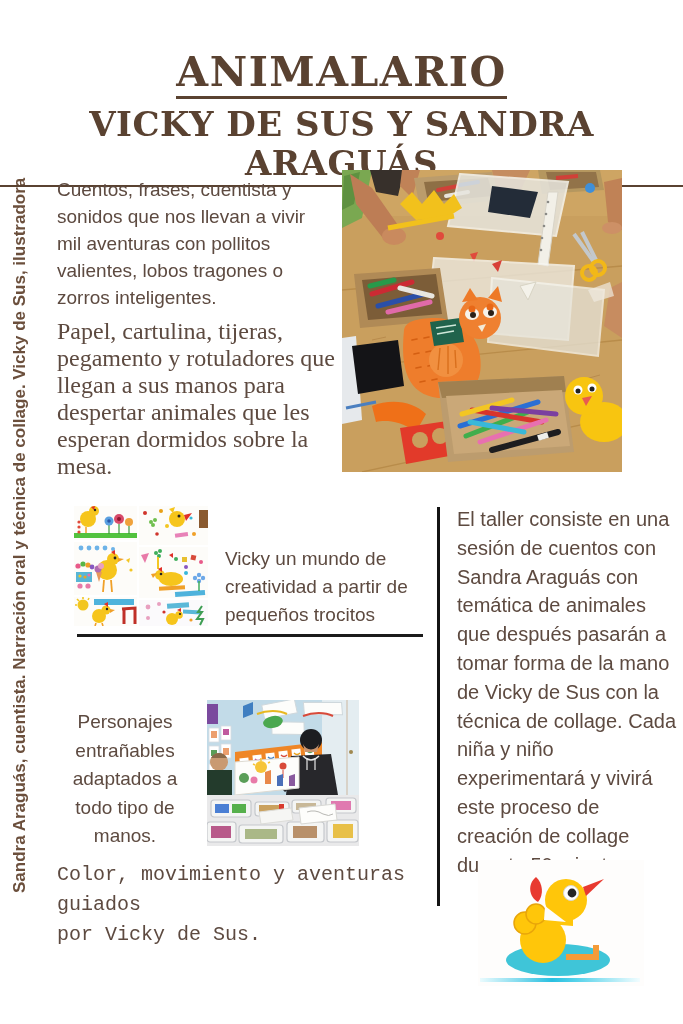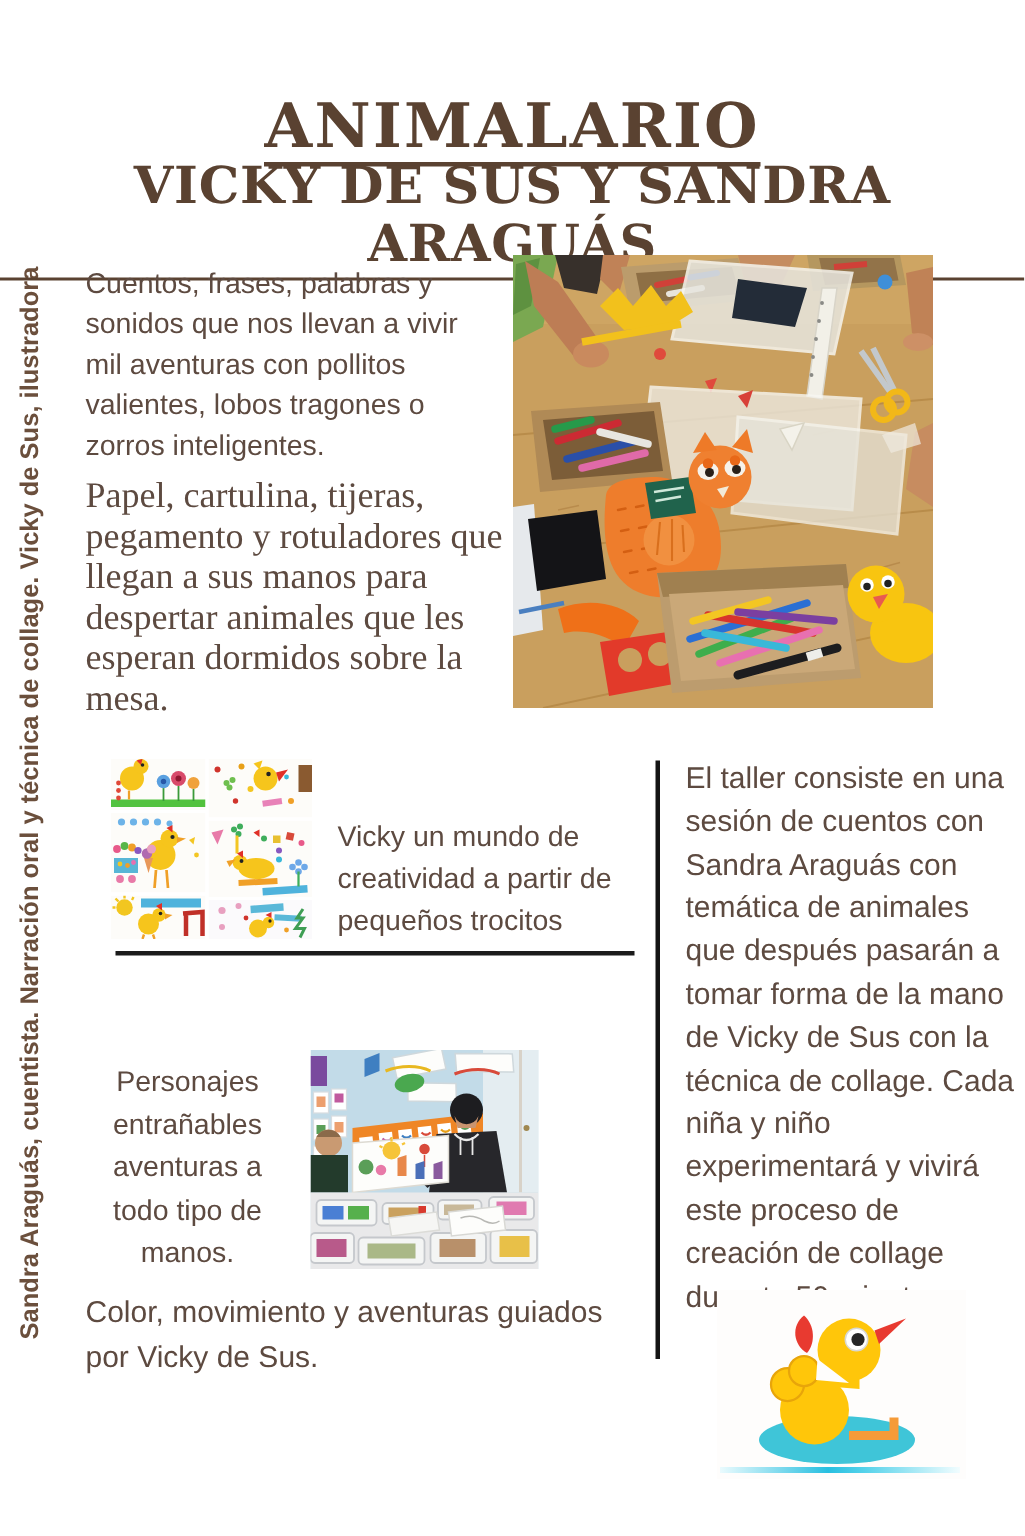--- a/index.html
+++ b/index.html
@@ -9,21 +9,21 @@
   }
   .abs { position:absolute; }
 
   .sidebar-text {
     position:absolute; left:10px; top:893px;
     transform:rotate(-90deg); transform-origin:0 0;
     white-space:nowrap; font-weight:700; font-size:17px;
     color:#6b4f3c; letter-spacing:0px;
   }
 
-  .title-wrap { position:absolute; top:50px; left:0; width:683px; text-align:center;margin-top:12px; }
+  .title-wrap { position:absolute; top:50px; left:0; width:683px; text-align:center; }
   .title-wrap .main-title {
     display:inline-block; font-family:"DejaVu Serif","Liberation Serif",serif;
     font-weight:700; font-size:41px; color:#5a4231; letter-spacing:1.5px;
     border-bottom:3px solid #5a4231; padding-bottom:1px; line-height:1.1;
   }
   .subtitle-wrap { position:absolute; top:105px; left:0; width:683px; text-align:center; }
   .subtitle-wrap .subtitle {
     display:inline-block; font-family:"DejaVu Serif","Liberation Serif",serif;
     font-weight:700; font-size:34px; color:#5a4231; letter-spacing:0.5px;
     border-bottom:2px solid #5a4231; padding-bottom:2px; line-height:1.15;
@@ -35,42 +35,42 @@
 
   .photo-top   { left:342px; top:170px; width:280px; height:302px; }
   .photo-mid   { left:207px; top:700px; width:152px; height:146px; }
   .collage-grid{ left:74px;  top:506px; width:134px; height:120px; }
   .collage-grid svg { position:absolute; }
   .photo-top svg, .photo-mid svg, .chick-illo svg { width:100%; height:100%; display:block; }
 
   .caption-creativity { left:225px; top:545px; width:205px; font-size:19px; line-height:28px; }
   .divider-h { left:77px; top:634px; width:346px; height:3px; background:#1b1b1b; }
   .caption-characters { left:55px; top:708px; width:140px; text-align:center; font-size:19px; line-height:28.5px; }
-  .caption-color { left:57px; top:860px; width:390px; font-size:20px; line-height:30px; }
+  .caption-color { left:57px; top:860px; width:390px; font-size:20px; line-height:30px;font-family:Liberation Mono, monospace; }
 
   .divider-v { left:437px; top:507px; width:3px; height:399px; background:#141414; }
   .right-col { left:457px; top:505px; width:222px; font-size:20px; line-height:28.8px; }
 
   .chick-illo { left:478px; top:860px; width:166px; height:126px; }
 </style>
 </head>
 <body>
 
 <div class="page">
 
   <div class="sidebar-text">Sandra Araguás, cuentista. Narración oral y técnica de collage. Vicky de Sus, ilustradora</div>
 
   <div class="title-wrap">
     <span class="main-title">ANIMALARIO</span>
   </div>
   <div class="subtitle-wrap">
     <span class="subtitle">VICKY DE SUS Y SANDRA ARAGUÁS</span>
   </div>
 
-  <div class="abs body-text intro-p1">Cuentos, frases, palabras y
+  <div class="abs body-text intro-p1">Cuentos, frases, cuentista y
 sonidos que nos llevan a vivir
 mil aventuras con pollitos
 valientes, lobos tragones o
 zorros inteligentes.</div>
   <div class="abs body-text intro-p2">Papel, cartulina, tijeras,
 pegamento y rotuladores que
 llegan a sus manos para
 despertar animales que les
 esperan dormidos sobre la
 mesa.</div>
@@ -375,21 +375,21 @@
   </div>
 
   <div class="abs body-text caption-creativity">Vicky un mundo de
 creatividad a partir de
 pequeños trocitos</div>
 
   <div class="abs divider-h"></div>
 
   <div class="abs body-text caption-characters">Personajes
 entrañables
-aventuras a
+adaptados a
 todo tipo de
 manos.</div>
 
   <div class="abs photo-mid">
     <svg viewBox="0 0 152 146" preserveAspectRatio="none">
       <rect width="152" height="146" fill="#c2dbe8"></rect>
       <rect x="115" y="0" width="37" height="95" fill="#e4edf1"></rect>
       <line x1="140" y1="0" x2="140" y2="95" stroke="#d8d2c8" stroke-width="2"></line>
       <circle cx="144" cy="52" r="2" fill="#a08850"></circle>
 

